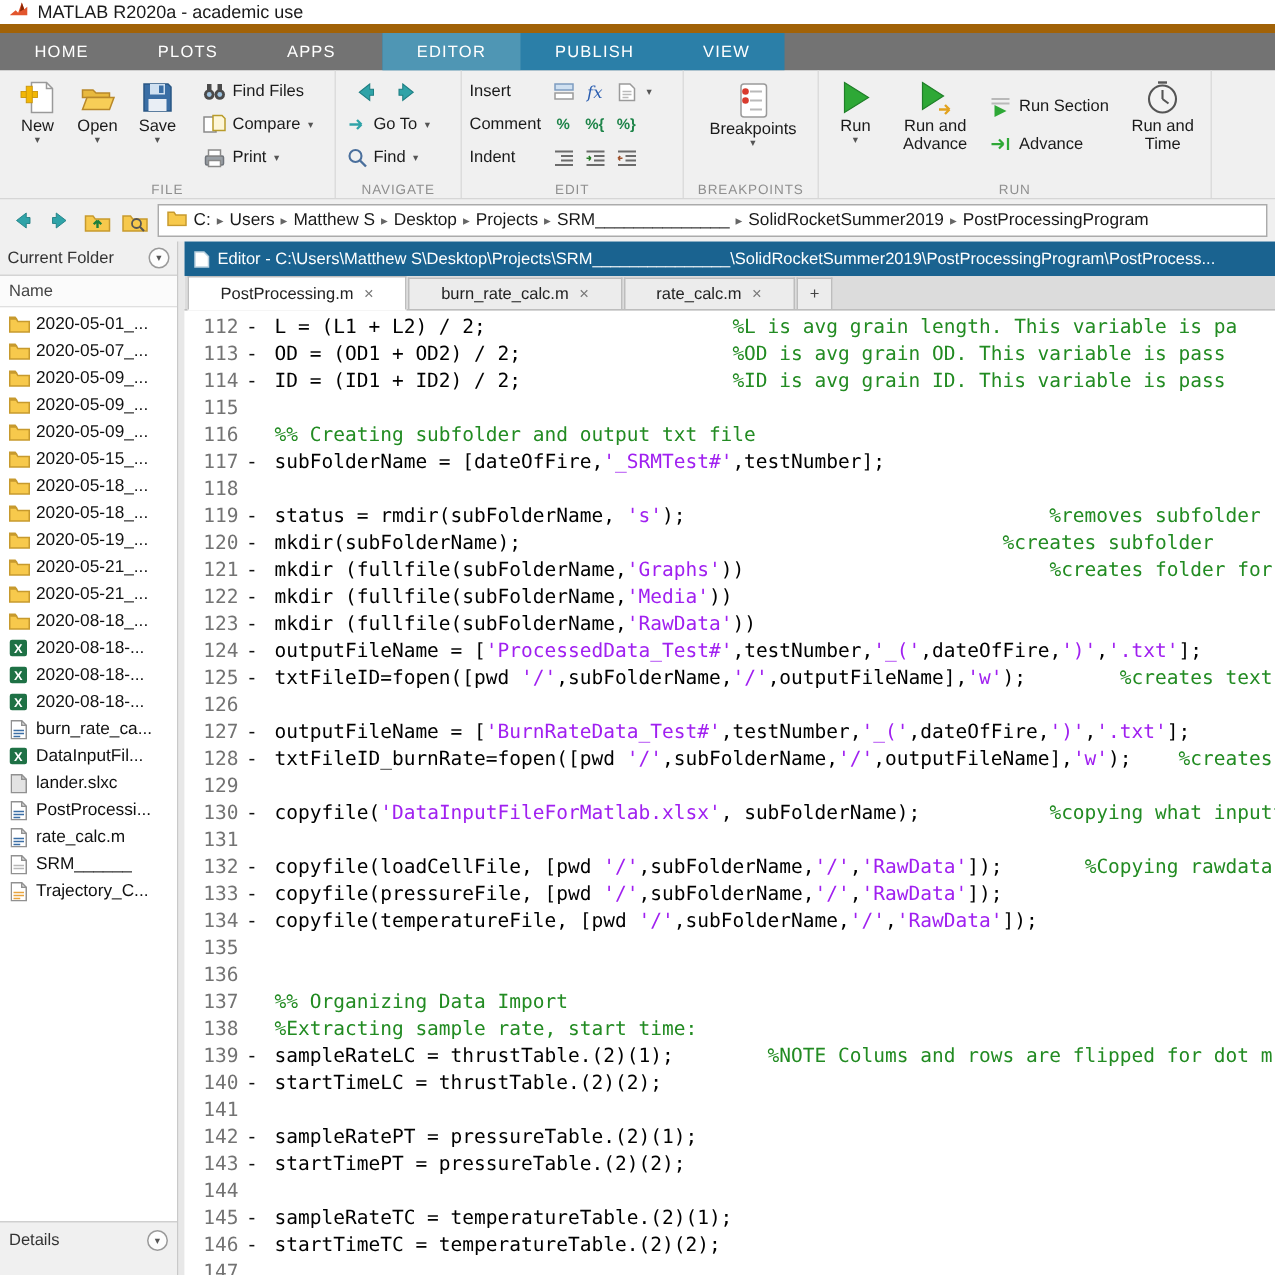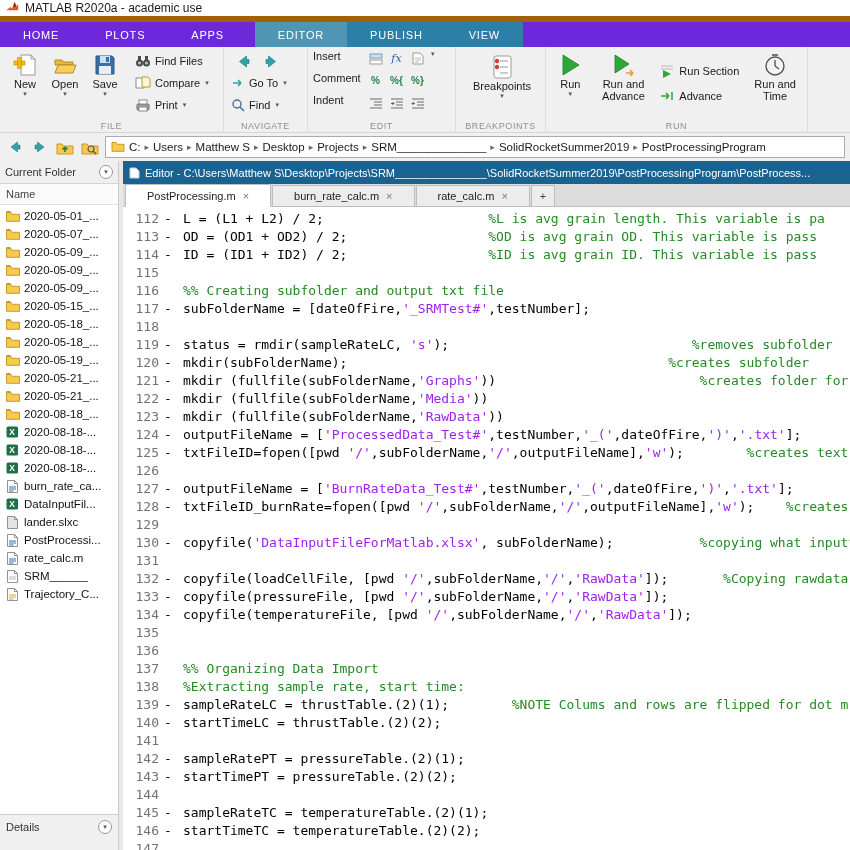--- a/index.html
+++ b/index.html
@@ -3,21 +3,21 @@
 <meta charset="utf-8">
 <style>
 *{margin:0;padding:0;box-sizing:border-box}
 html,body{width:850px;height:850px;overflow:hidden;background:#f0f0f0;font-family:"Liberation Sans",sans-serif}
 .window{position:absolute;inset:0;width:850px;height:850px;background:#f0f0f0;overflow:hidden}
 
 
 .titlebar{position:absolute;left:0;top:0;width:850px;height:22px;background:#fff;border-bottom:6px solid #a16207;display:flex;align-items:center;gap:6px;padding-left:6px;font-size:12px;color:#1a1a1a}
 
 
-.tabbar{position:absolute;left:0;top:22px;width:850px;height:25px;background:#6d28d9;display:flex}
+.tabbar{position:absolute;left:0;top:22px;width:850px;height:25px;background:#737373;display:flex}
 .maintabs{display:flex;height:100%}
 .ctxtabs{display:flex;height:100%;background:#2B7FA8;margin-left:8px}
 .rtab{display:flex;align-items:center;padding:0 23px;color:#fff;font-size:11px;letter-spacing:.8px;cursor:default}
 .rtab.active{background:#4F96B4}
 
 
 .toolstrip{position:absolute;left:0;top:47px;width:850px;height:86px;background:#f0f0f0;border-bottom:1px solid #d6d6d6;display:flex}
 .ts-sec{position:relative;height:100%;border-right:1px solid #dcdcdc;padding:3px 2px 13px 5px}
 .sec-file{width:224px}.sec-nav{width:84px}.sec-edit{width:148px}.sec-bp{width:90px}.sec-run{width:262px}
 .sec-fill{flex:1;border-right:none}
@@ -26,21 +26,21 @@
 .bigbtn{display:flex;flex-direction:column;align-items:center;font-size:11px;color:#1a1a1a;padding:1px 2px;width:40px}
 .bigbtn.wide{width:62px}
 .bicon{height:27px;display:flex;align-items:center;justify-content:center}
 .blabel{line-height:12px;text-align:center;white-space:normal}
 .dd{font-size:7px;color:#555;line-height:7px}
 .dd2{font-size:7px;color:#555;margin-left:1px}
 .smallcol{display:flex;flex-direction:column;margin-left:8px}
 .smallbtn{display:flex;align-items:center;gap:4px;height:22px;font-size:11px;color:#1a1a1a;padding:0 2px;white-space:nowrap}
 .sicon{display:flex;align-items:center;justify-content:center}
 .navarrows{display:flex;gap:8px;height:22px;align-items:center;padding-left:4px}
-.erow{display:flex;height:22px;gap:4px}
+.erow{display:flex;align-items:center;height:22px;gap:4px}
 .erow-label{width:50px;font-size:11px;color:#1a1a1a}
 .ebox{min-width:17px;height:17px;display:flex;align-items:center;justify-content:center;font-size:9px;color:#333}
 .ebox.fx{font-style:italic;color:#2a5db0;font-family:"DejaVu Serif",serif;font-size:11px}
 .ebox.pct{color:#1E8449;font-weight:bold;font-size:10px}
 .bp-btn{width:78px;margin:2px auto 0}
 .run-row{gap:4px}
 .runcol{display:flex;flex-direction:column;margin-top:8px}
 .runcol .smallbtn{height:25px}
 
 
@@ -634,21 +634,21 @@
         <div class="edtab plus">+</div>
       </div>
     <div class="code">
         <div class="cl"><span class="ln">112</span><span class="bp">-</span><span class="ct"><span class="k-t">L = (L1 + L2) / 2;                     </span><span class="k-c">%L is avg grain length. This variable is pa</span></span></div>
         <div class="cl"><span class="ln">113</span><span class="bp">-</span><span class="ct"><span class="k-t">OD = (OD1 + OD2) / 2;                  </span><span class="k-c">%OD is avg grain OD. This variable is pass</span></span></div>
         <div class="cl"><span class="ln">114</span><span class="bp">-</span><span class="ct"><span class="k-t">ID = (ID1 + ID2) / 2;                  </span><span class="k-c">%ID is avg grain ID. This variable is pass</span></span></div>
         <div class="cl"><span class="ln">115</span><span class="bp"></span><span class="ct"></span></div>
         <div class="cl"><span class="ln">116</span><span class="bp"></span><span class="ct"><span class="k-x">%% Creating subfolder and output txt file</span></span></div>
         <div class="cl"><span class="ln">117</span><span class="bp">-</span><span class="ct"><span class="k-t">subFolderName = [dateOfFire,</span><span class="k-s">'_SRMTest#'</span><span class="k-t">,testNumber];</span></span></div>
         <div class="cl"><span class="ln">118</span><span class="bp"></span><span class="ct"></span></div>
-        <div class="cl"><span class="ln">119</span><span class="bp">-</span><span class="ct"><span class="k-t">status = rmdir(sampleRateLC, </span><span class="k-s">'s'</span><span class="k-t">);                               </span><span class="k-c">%removes subfolder</span></span></div>
+        <div class="cl"><span class="ln">119</span><span class="bp">-</span><span class="ct"><span class="k-t">status = rmdir(subFolderName, </span><span class="k-s">'s'</span><span class="k-t">);                               </span><span class="k-c">%removes subfolder</span></span></div>
         <div class="cl"><span class="ln">120</span><span class="bp">-</span><span class="ct"><span class="k-t">mkdir(subFolderName);                                         </span><span class="k-c">%creates subfolder</span></span></div>
         <div class="cl"><span class="ln">121</span><span class="bp">-</span><span class="ct"><span class="k-t">mkdir (fullfile(subFolderName,</span><span class="k-s">'Graphs'</span><span class="k-t">))                          </span><span class="k-c">%creates folder for</span></span></div>
         <div class="cl"><span class="ln">122</span><span class="bp">-</span><span class="ct"><span class="k-t">mkdir (fullfile(subFolderName,</span><span class="k-s">'Media'</span><span class="k-t">))</span></span></div>
         <div class="cl"><span class="ln">123</span><span class="bp">-</span><span class="ct"><span class="k-t">mkdir (fullfile(subFolderName,</span><span class="k-s">'RawData'</span><span class="k-t">))</span></span></div>
         <div class="cl"><span class="ln">124</span><span class="bp">-</span><span class="ct"><span class="k-t">outputFileName = [</span><span class="k-s">'ProcessedData_Test#'</span><span class="k-t">,testNumber,</span><span class="k-s">'_('</span><span class="k-t">,dateOfFire,</span><span class="k-s">')'</span><span class="k-t">,</span><span class="k-s">'.txt'</span><span class="k-t">];</span></span></div>
         <div class="cl"><span class="ln">125</span><span class="bp">-</span><span class="ct"><span class="k-t">txtFileID=fopen([pwd </span><span class="k-s">'/'</span><span class="k-t">,subFolderName,</span><span class="k-s">'/'</span><span class="k-t">,outputFileName],</span><span class="k-s">'w'</span><span class="k-t">);        </span><span class="k-c">%creates text</span></span></div>
         <div class="cl"><span class="ln">126</span><span class="bp"></span><span class="ct"></span></div>
         <div class="cl"><span class="ln">127</span><span class="bp">-</span><span class="ct"><span class="k-t">outputFileName = [</span><span class="k-s">'BurnRateData_Test#'</span><span class="k-t">,testNumber,</span><span class="k-s">'_('</span><span class="k-t">,dateOfFire,</span><span class="k-s">')'</span><span class="k-t">,</span><span class="k-s">'.txt'</span><span class="k-t">];</span></span></div>
         <div class="cl"><span class="ln">128</span><span class="bp">-</span><span class="ct"><span class="k-t">txtFileID_burnRate=fopen([pwd </span><span class="k-s">'/'</span><span class="k-t">,subFolderName,</span><span class="k-s">'/'</span><span class="k-t">,outputFileName],</span><span class="k-s">'w'</span><span class="k-t">);    </span><span class="k-c">%creates tex</span></span></div>
         <div class="cl"><span class="ln">129</span><span class="bp"></span><span class="ct"></span></div>

